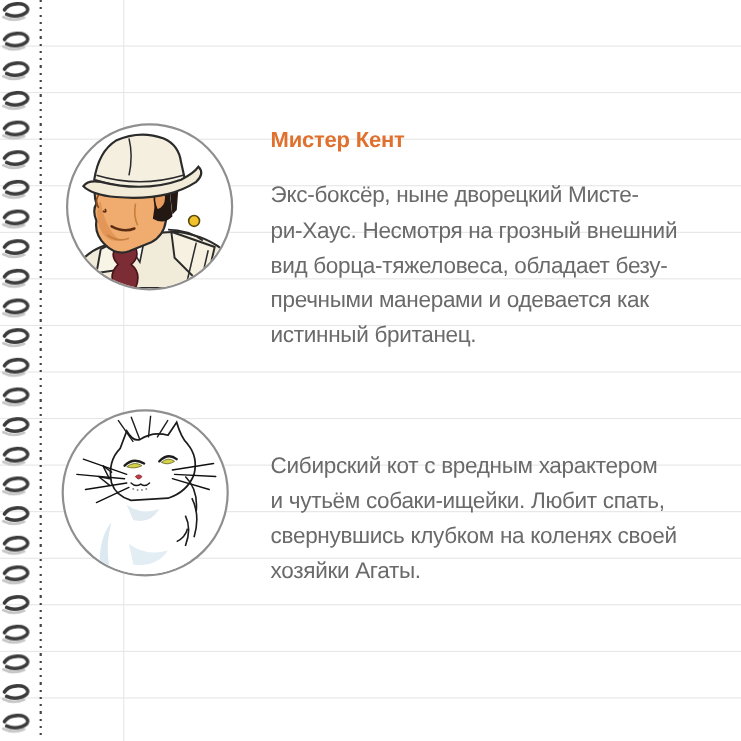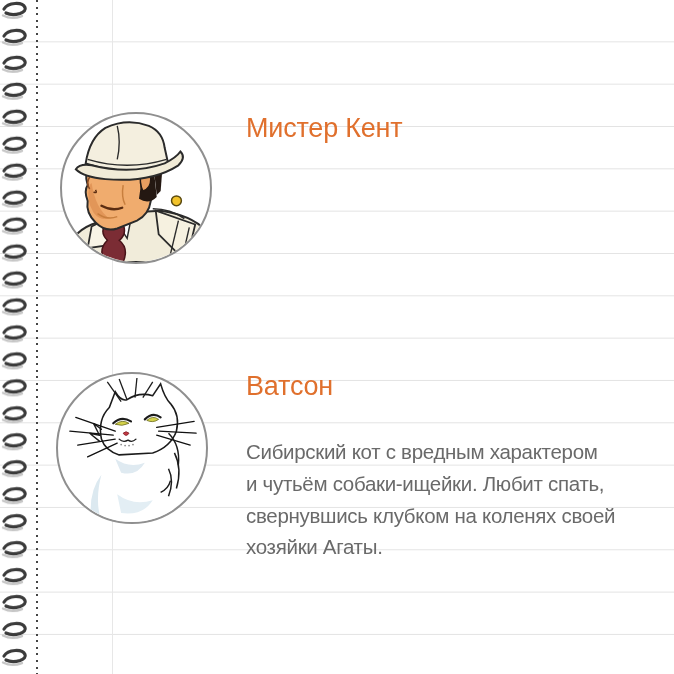--- a/index.html
+++ b/index.html
@@ -35,21 +35,21 @@
   .portrait{
     position:absolute;width:152px;height:152px;border-radius:50%;
     border:2px solid var(--circle-border);background:#fff;overflow:hidden;
   }
   .card-kent .portrait{left:60px;top:2px;}
   .card-watson .portrait{left:56px;top:2px;}
   .portrait svg{display:block;width:100%;height:100%;}
   .text-block{position:absolute;left:246px;top:4px;width:424px;}
   .card-watson .text-block{top:2px;}
   .char-name{
-    font-size:27px;line-height:28px;font-weight:normal;letter-spacing:-0.2px;
+    font-size:20px;line-height:28px;font-weight:bold;letter-spacing:-0.2px;
     color:var(--accent);
   }
   .desc{
     margin-top:20px;
     font-size:20.5px;line-height:31.8px;letter-spacing:-0.3px;
     color:var(--body-text);
     white-space:pre-line;
   }
   .card-watson .desc{margin-top:36px;}
 </style>
@@ -105,20 +105,25 @@
         <path d="M24 50 Q28 24 44 14 Q66 4 88 12 Q102 18 104 34 L108 52 Q66 64 24 50 Z" fill="#f4efdf" stroke="#2b2b2b" stroke-width="2"></path>
         <path d="M56 12 Q60 28 56 46" stroke="#2b2b2b" stroke-width="1.4" fill="none"></path>
         <path d="M26 46 Q66 58 106 46" stroke="#2b2b2b" stroke-width="1.4" fill="none"></path>
         <path d="M14 56 Q18 50 30 52 Q70 62 104 50 Q116 44 120 38 Q126 44 118 52 Q90 70 44 66 Q22 64 14 56 Z" fill="#f1ebd7" stroke="#2b2b2b" stroke-width="2"></path>
 
         <circle cx="116" cy="88" r="5" fill="#f2c32b" stroke="#5a4a10" stroke-width="1.5"></circle>
       </svg>
     </div>
     <div class="text-block">
       <h2 class="char-name">Мистер Кент</h2>
+      <p class="desc">Экс-боксёр, ныне дворецкий Мисте-
+ри-Хаус. Несмотря на грозный внешний
+вид борца-тяжеловеса, обладает безу-
+пречными манерами и одевается как
+истинный британец.</p>
     </div>
   </section>
 
   <section class="card card-watson">
     <div class="portrait">
       <svg viewBox="0 0 150 150" aria-hidden="true">
 
         <path d="M28 150 Q22 118 34 96 Q44 78 62 72 L96 70 Q112 76 118 92 Q124 112 118 132 L114 150 Z" fill="#ffffff"></path>
         <path d="M34 150 Q30 120 44 102 Q37 128 44 150 Z" fill="#dce9f0"></path>
         <path d="M60 122 Q76 134 96 128 Q86 144 64 141 Z" fill="#e3eef4"></path>
@@ -154,21 +159,20 @@
           <path d="M100 62 L134 72"></path>
         </g>
 
         <path d="M112 60 Q124 72 122 92" stroke="#1c1c1c" stroke-width="1.5" fill="none"></path>
         <path d="M118 80 Q126 96 120 116" stroke="#1c1c1c" stroke-width="1.5" fill="none"></path>
         <path d="M112 96 Q118 108 112 124" stroke="#1c1c1c" stroke-width="1.5" fill="none"></path>
         <path d="M104 120 Q112 116 114 108" stroke="#1c1c1c" stroke-width="1.5" fill="none"></path>
       </svg>
     </div>
     <div class="text-block">
-      <h2 class="char-name">Ватсон</h2>
       <p class="desc">Сибирский кот с вредным характером
 и чутьём собаки-ищейки. Любит спать,
 свернувшись клубком на коленях своей
 хозяйки Агаты.</p>
     </div>
   </section>
 
 </div>
 
 </body></html>

